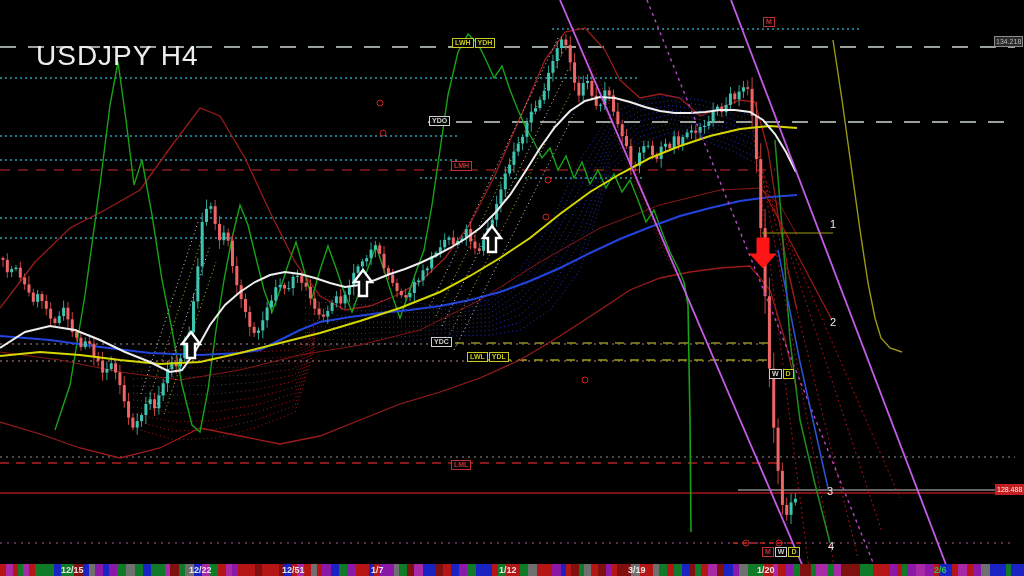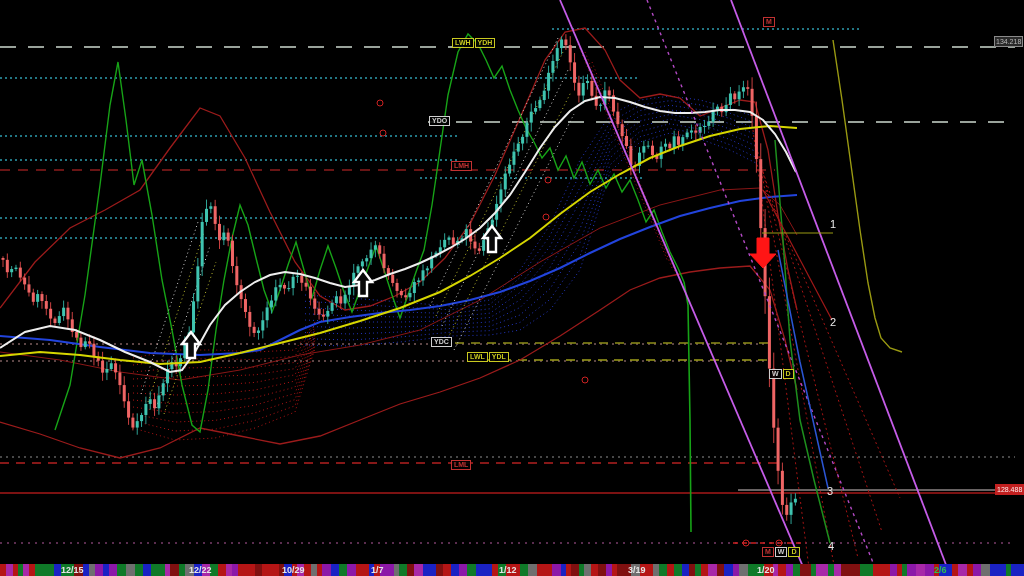--- a/index.html
+++ b/index.html
@@ -15,20 +15,21 @@
   .wave-num{position:absolute;font-size:11px;color:#ececec;}
   .price-tag{position:absolute;font-size:7px;line-height:9px;padding:0 1px;border:1px solid;}
   .date-label{position:absolute;font-size:9px;font-weight:bold;z-index:25;}
   #strip{position:absolute;left:0;top:564px;width:1024px;height:12px;z-index:15;}
   .strip-block{position:absolute;top:0;height:12px;}
 </style>
 </head>
 <body>
 
 <div id="root">
+  <div id="chart-title">USDJPY H4</div>
   <svg id="chart-svg" width="1024" height="576">
       <polyline points="133,358 175,350 215,350 255,352 295,350 315,322" fill="none" stroke="#b31515" stroke-width="1" stroke-dasharray="1,3"></polyline>
       <polyline points="133,365 175,359 215,358.8 255,359.6 295,356.2 315,324.6" fill="none" stroke="#b31515" stroke-width="1" stroke-dasharray="1,3"></polyline>
       <polyline points="133,372 175,368 215,367.6 255,367.2 295,362.4 315,327.2" fill="none" stroke="#b31515" stroke-width="1" stroke-dasharray="1,3"></polyline>
       <polyline points="133,379 175,377 215,376.4 255,374.8 295,368.6 315,329.8" fill="none" stroke="#b31515" stroke-width="1" stroke-dasharray="1,3"></polyline>
       <polyline points="133,386 175,386 215,385.2 255,382.4 295,374.8 315,332.4" fill="none" stroke="#b31515" stroke-width="1" stroke-dasharray="1,3"></polyline>
       <polyline points="133,393 175,395 215,394 255,390 295,381 315,335" fill="none" stroke="#b31515" stroke-width="1" stroke-dasharray="1,3"></polyline>
       <polyline points="133,400 175,404 215,402.8 255,397.6 295,387.2 315,337.6" fill="none" stroke="#b31515" stroke-width="1" stroke-dasharray="1,3"></polyline>
       <polyline points="133,407 175,413 215,411.6 255,405.2 295,393.4 315,340.2" fill="none" stroke="#b31515" stroke-width="1" stroke-dasharray="1,3"></polyline>
       <polyline points="133,414 175,422 215,420.4 255,412.8 295,399.6 315,342.8" fill="none" stroke="#b31515" stroke-width="1" stroke-dasharray="1,3"></polyline>
@@ -657,20 +658,20 @@
         <span class="tagpart" style="color: rgb(201, 201, 32); border-color: rgb(201, 201, 32);">D</span>
       </div>
       <div class="wave-num" style="left: 830px; top: 218px;">1</div>
       <div class="wave-num" style="left: 830px; top: 316px;">2</div>
       <div class="wave-num" style="left: 827px; top: 485px;">3</div>
       <div class="wave-num" style="left: 828px; top: 540px;">4</div>
       <div class="price-tag" style="left: 994px; top: 36px; background: rgb(42, 42, 42); color: rgb(185, 185, 185); border-color: rgb(138, 138, 138);">134.218</div>
       <div class="price-tag" style="left: 995px; top: 484px; background: rgb(194, 32, 32); color: rgb(255, 236, 236); border-color: rgb(194, 32, 32);">128.488</div>
       <div class="date-label" style="left: 61px; top: 565px; color: rgb(230, 230, 230);">12/15</div>
       <div class="date-label" style="left: 189px; top: 565px; color: rgb(230, 230, 230); text-align: center;">12/22</div>
-      <div class="date-label" style="left: 282px; top: 565px; color: rgb(230, 230, 230);">10/29</div>
+      <div class="date-label" style="left: 282px; top: 565px; color: rgb(230, 230, 230);">12/51</div>
       <div class="date-label" style="left: 371px; top: 565px; color: rgb(230, 230, 230);">1/7</div>
       <div class="date-label" style="left: 499px; top: 565px; color: rgb(230, 230, 230);">1/12</div>
       <div class="date-label" style="left: 628px; top: 565px; color: rgb(230, 230, 230);">3/19</div>
       <div class="date-label" style="left: 757px; top: 565px; color: rgb(230, 230, 230);">1/20</div>
       <div class="date-label" style="left: 934px; top: 565px; color: rgb(47, 191, 79);">2/6</div>
     </div>
 </div>
 
 </body></html>

